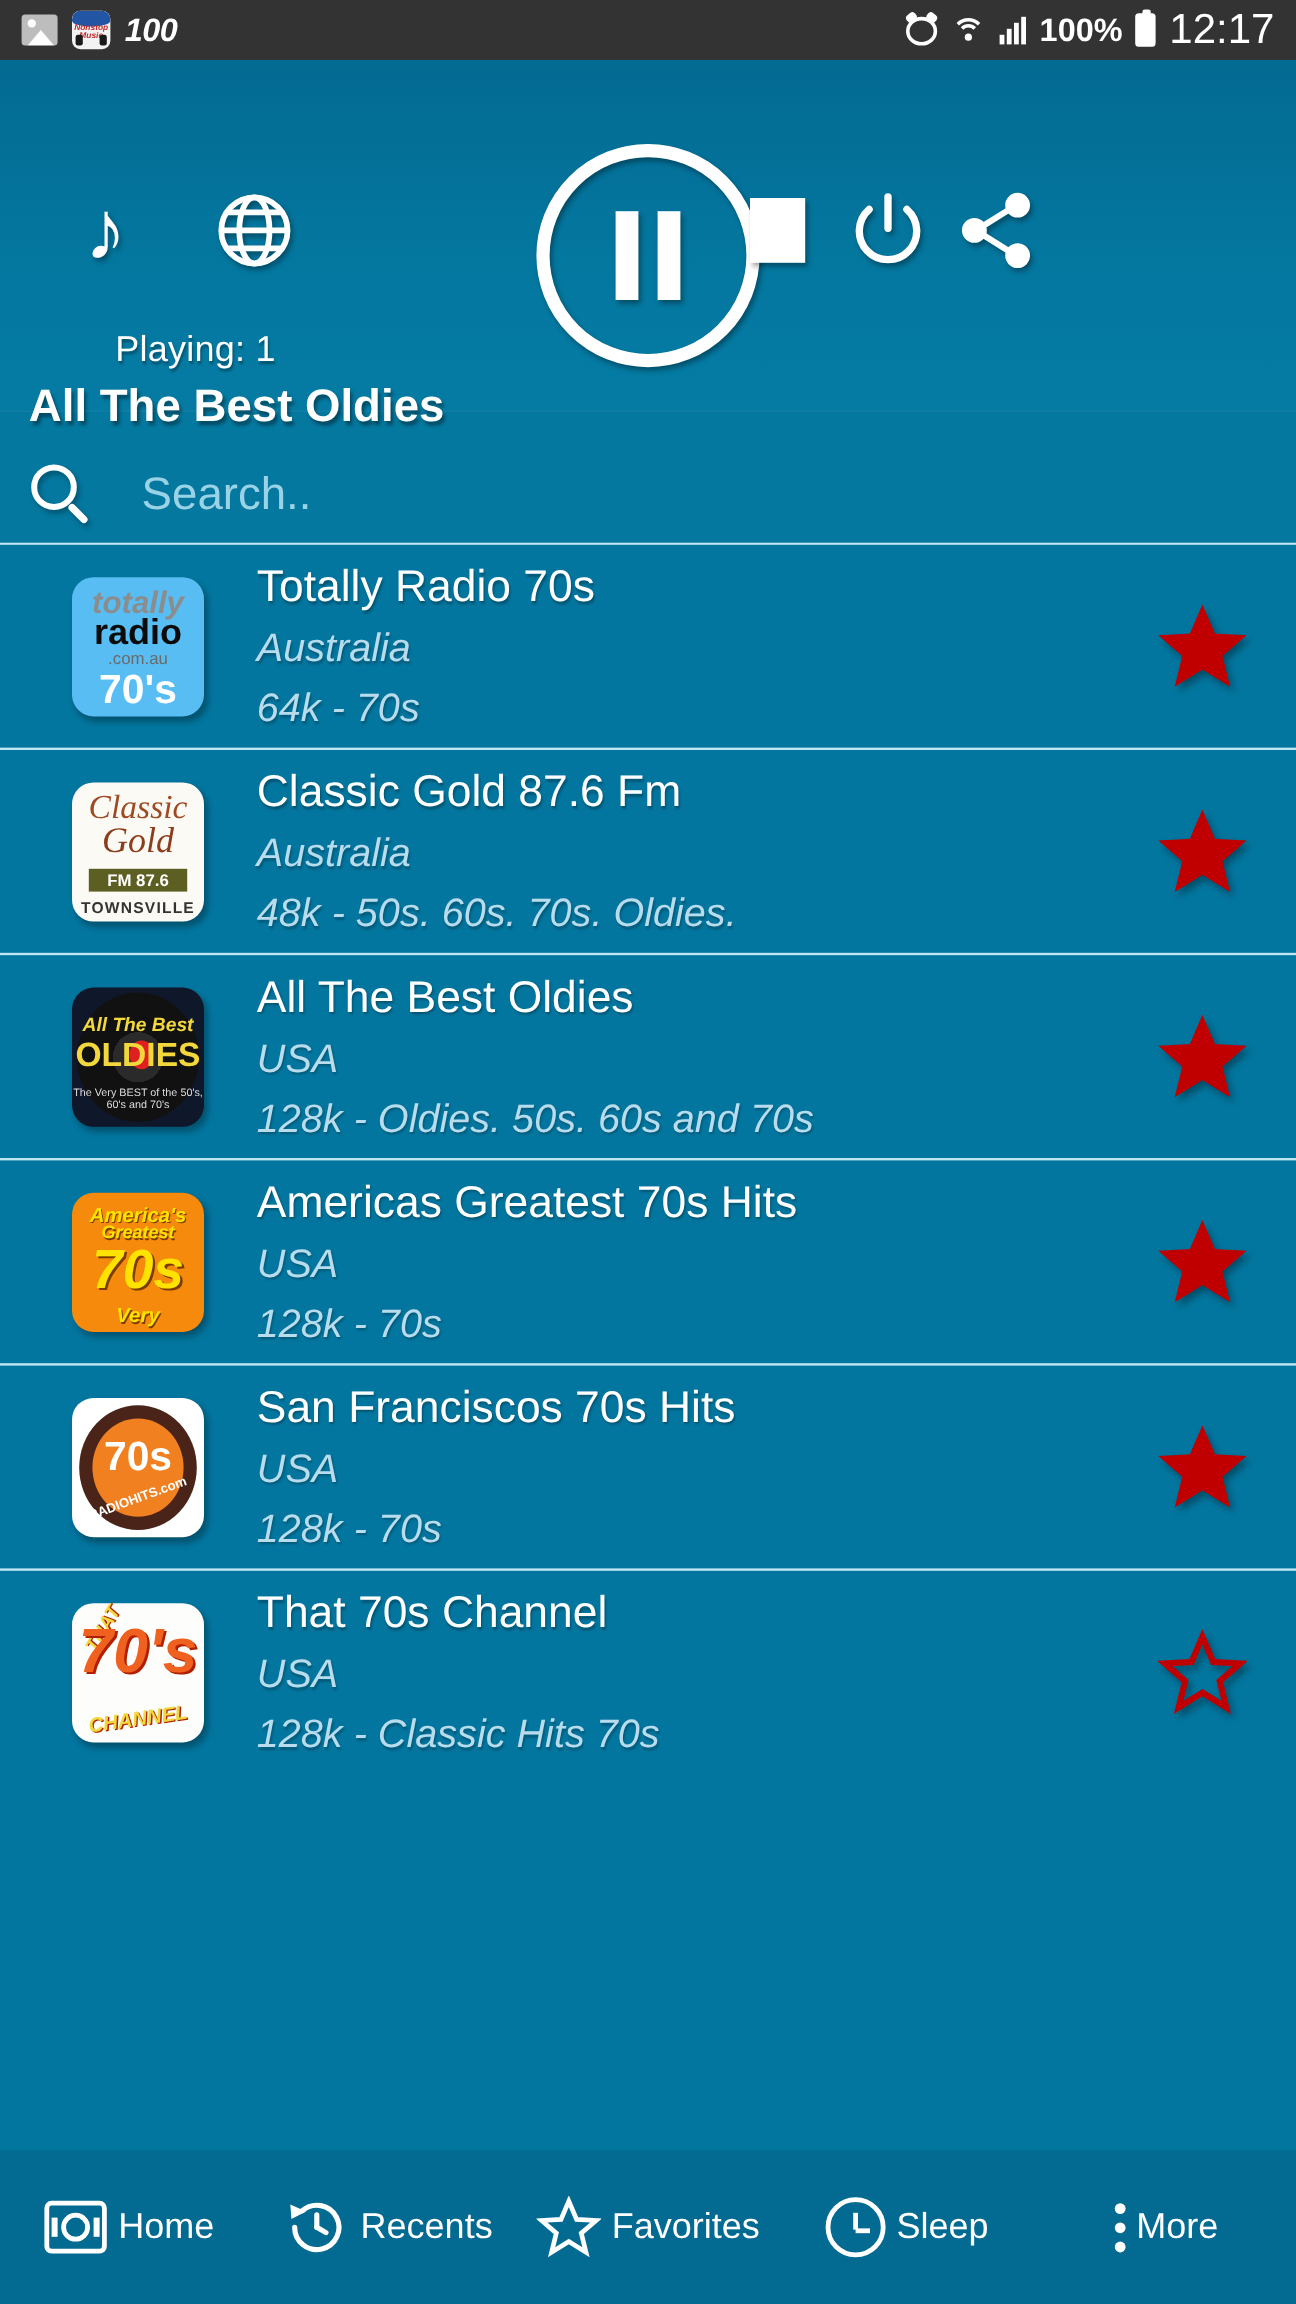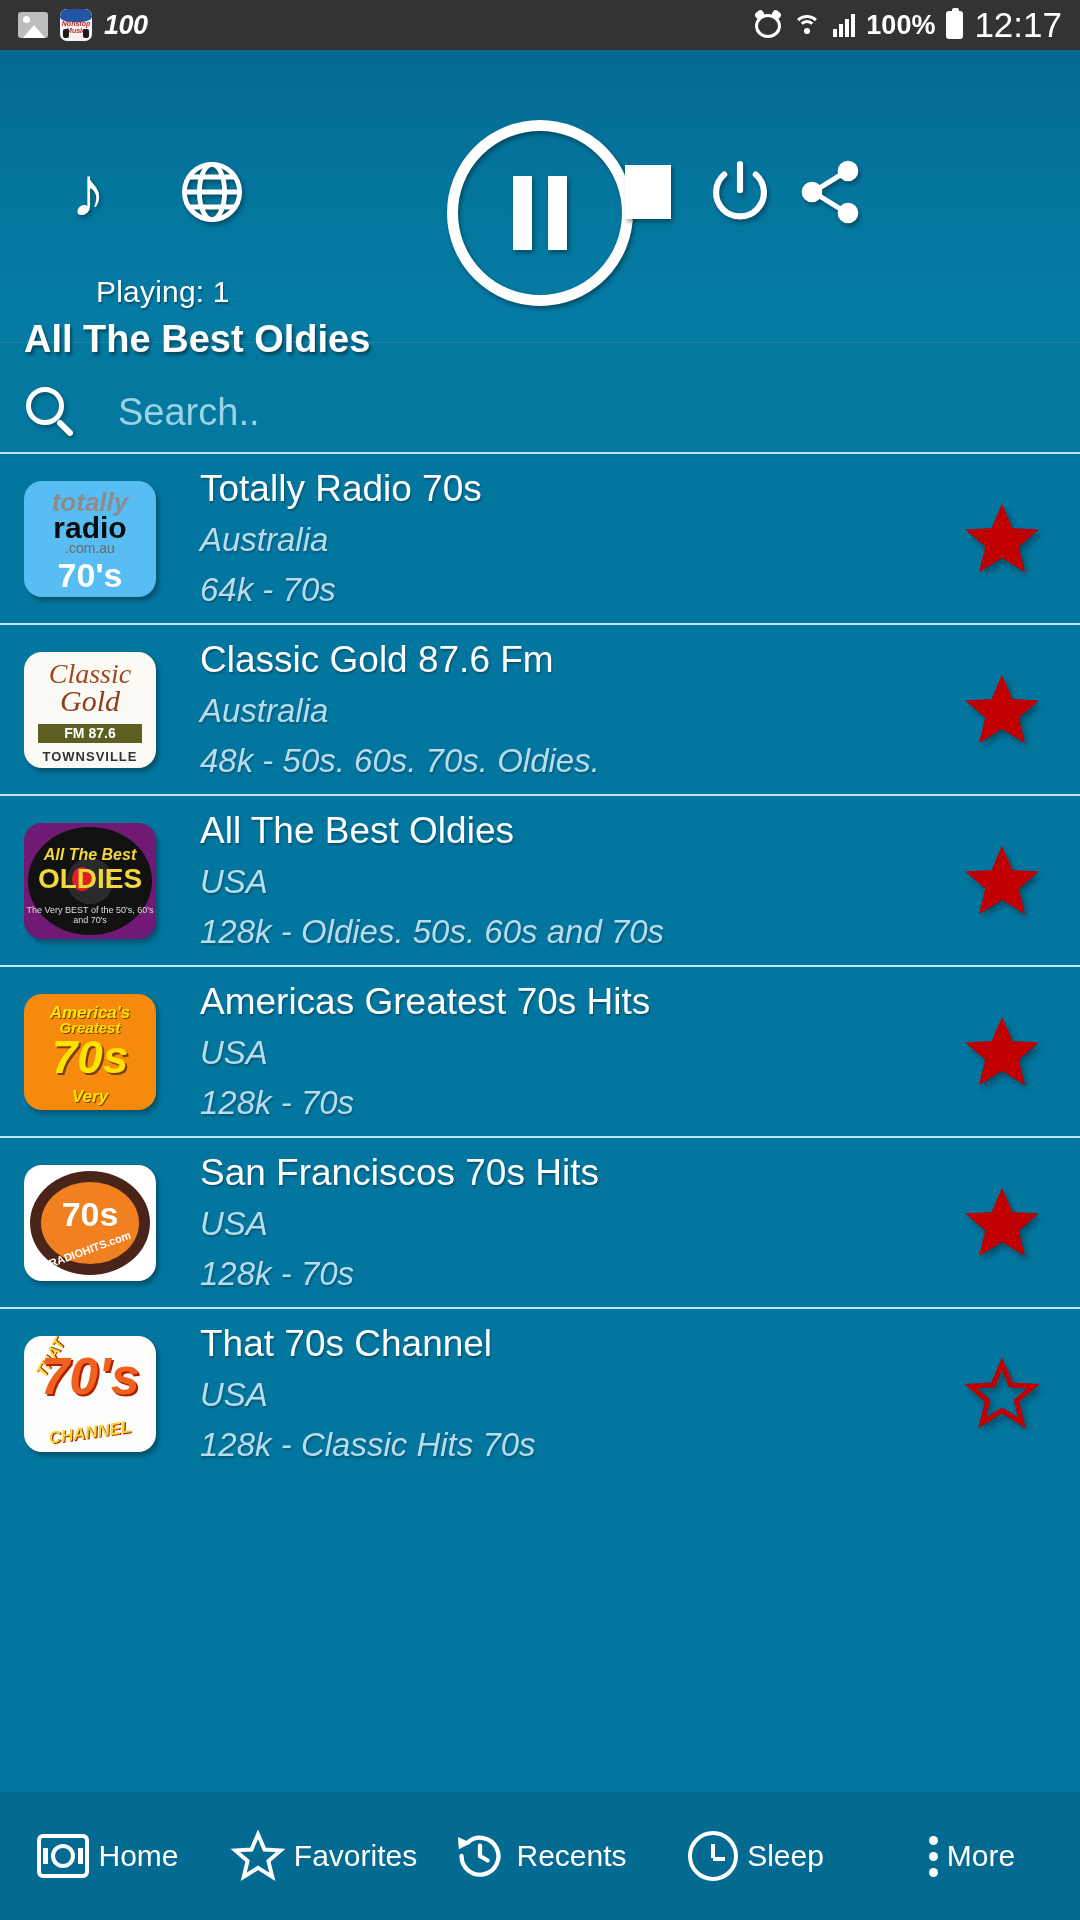--- a/index.html
+++ b/index.html
@@ -111,22 +111,22 @@
     outline:none; color:#ffffff; font-size:38px; font-family:"Liberation Sans", sans-serif; }
   .search-input::placeholder { color:#9ad2e6; }
 
   
   .list { position:absolute; top:452px; bottom:128px; left:0; right:0;
     overflow:hidden; background:#03769f; }
   .row { height:171px; display:flex; align-items:center; padding:0 0 0 24px;
     border-top:2px solid #bfe6f2; position:relative; }
   .row:first-child { border-top:2px solid #bfe6f2; }
 
-  .logo { width:132px; height:116px; border-radius:18px; flex-shrink:0;
-    position:relative; overflow:hidden; box-shadow:3px 4px 5px rgba(0,0,0,.3); }
+  .logo { width:110px; height:116px; border-radius:18px; flex-shrink:0;
+    position:relative; overflow:hidden; box-shadow:3px 4px 5px rgba(0,0,0,.3);margin-left:36px; }
 
   .meta { margin-left:44px; flex:1; min-width:0; }
   .r-name { color:#ffffff; font-size:37px; line-height:52px; white-space:nowrap;
     overflow:hidden; text-shadow:1px 2px 2px rgba(0,0,0,.3); }
   .r-country { color:#b9dced; font-size:33px; font-style:italic; line-height:50px;
     text-shadow:1px 2px 2px rgba(0,0,0,.25); }
   .r-info { color:#b9dced; font-size:33px; font-style:italic; line-height:50px;
     white-space:nowrap; overflow:hidden; text-shadow:1px 2px 2px rgba(0,0,0,.25); }
 
   .fav { width:120px; margin-right:18px; display:flex; align-items:center;
@@ -150,21 +150,21 @@
     color:#9e4a22; line-height:28px; }
   .lg-classic .c2 { position:absolute; top:34px; left:0; right:0; text-align:center;
     font-family:"Liberation Serif", serif; font-style:italic; font-size:30px;
     color:#8c3d1c; line-height:30px; }
   .lg-classic .c3 { position:absolute; top:72px; left:14px; right:14px; height:19px;
     background:#5d5f22; color:#ffffff; font-size:14px; font-weight:bold;
     text-align:center; line-height:19px; }
   .lg-classic .c4 { position:absolute; bottom:4px; left:0; right:0; text-align:center;
     font-size:13px; font-weight:bold; color:#333; letter-spacing:1px; line-height:14px; }
 
-  .lg-oldies { background:#701a75; }
+  .lg-oldies { background:#0f172a; }
   .lg-oldies .disc { position:absolute; inset:4px; border-radius:50%;
     background:radial-gradient(circle at 50% 50%, #2a2a2a 0 28%, #111 28% 100%); }
   .lg-oldies .o1 { position:absolute; top:24px; left:0; right:0; text-align:center;
     font-size:16px; font-style:italic; font-weight:bold; color:#f2d83c; line-height:16px; }
   .lg-oldies .o2 { position:absolute; top:42px; left:0; right:0; text-align:center;
     font-size:28px; font-weight:bold; color:#f2d83c; line-height:28px; }
   .lg-oldies .reddot { position:absolute; width:20px; height:24px; border-radius:50%;
     background:#e02020; left:48px; top:44px; }
   .lg-oldies .o3 { position:absolute; bottom:14px; left:0; right:0; text-align:center;
     font-size:9px; color:#ddd; line-height:10px; }
@@ -445,37 +445,37 @@
       <div class="ic-home">
           <div class="bl"></div>
           <div class="br"></div>
         </div>
     </div>
     <div class="nav-label">Home</div>
   </div>
 
   <div class="nav-item">
     <div class="nav-ic">
-      <svg width="54" height="52" viewBox="0 0 24 24" fill="none" stroke="#ffffff" stroke-width="1.8">
-        <polygon points="12,2 15,9 22.5,9.4 16.8,14.3 18.6,21.6 12,17.5 5.4,21.6 7.2,14.3 1.5,9.4 9,9"></polygon>
-      </svg>
-    </div>
-    <div class="nav-label">Favorites</div>
-  </div>
-
-  <div class="nav-item">
-    <div class="nav-ic">
       <svg width="54" height="54" viewBox="0 0 24 24" fill="none" stroke="#ffffff" stroke-width="1.9" stroke-linecap="round">
         <path d="M3.8 12 A8.2 8.2 0 1 0 6.6 5.9"></path>
         <polygon points="2.2,3.6 8.0,6.2 2.6,9.0" fill="#ffffff" stroke="none"></polygon>
         <line x1="12" y1="7.4" x2="12" y2="12"></line>
         <line x1="12" y1="12" x2="15.4" y2="14"></line>
       </svg>
     </div>
     <div class="nav-label">Recents</div>
+  </div>
+
+  <div class="nav-item">
+    <div class="nav-ic">
+      <svg width="54" height="52" viewBox="0 0 24 24" fill="none" stroke="#ffffff" stroke-width="1.8">
+        <polygon points="12,2 15,9 22.5,9.4 16.8,14.3 18.6,21.6 12,17.5 5.4,21.6 7.2,14.3 1.5,9.4 9,9"></polygon>
+      </svg>
+    </div>
+    <div class="nav-label">Favorites</div>
   </div>
 
   <div class="nav-item">
     <div class="nav-ic">
       <div class="ic-clock">
           <div class="h"></div>
           <div class="m"></div>
         </div>
     </div>
     <div class="nav-label">Sleep</div>

